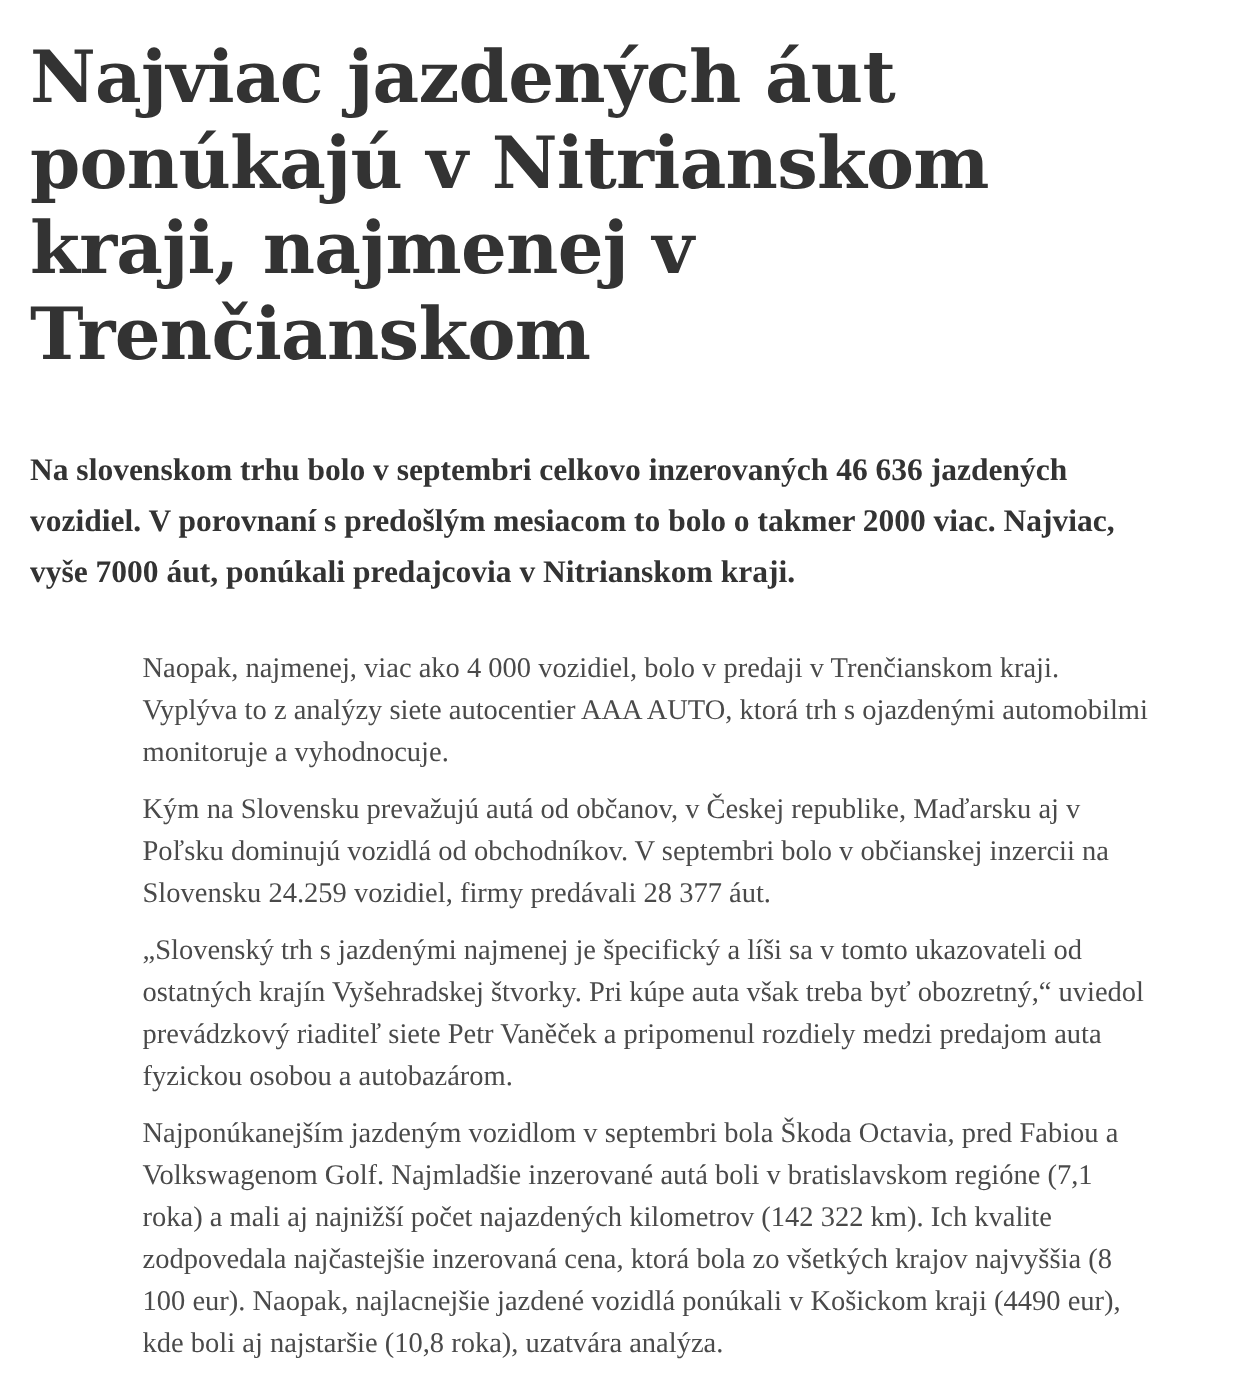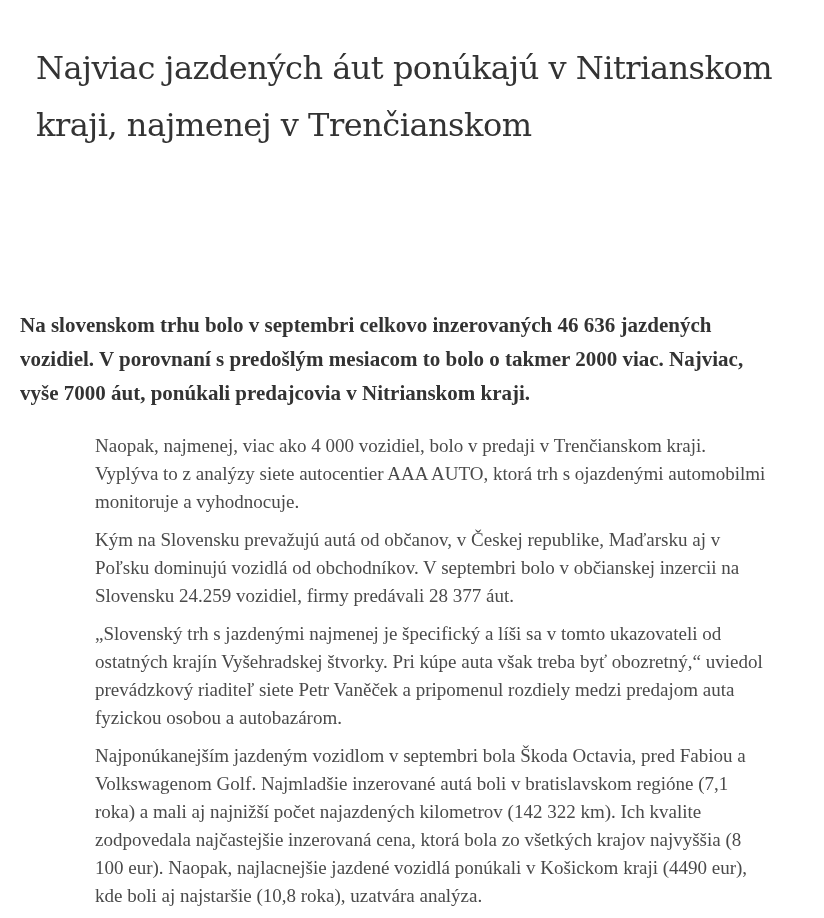--- a/index.html
+++ b/index.html
@@ -10,36 +10,36 @@
   }
   .page {
     position: relative;
     width: 824px;
     height: 918px;
     background: var(--page-bg, #ffffff);
     overflow: hidden;
     font-family: "Liberation Serif", serif;
   }
   .headline {
-    margin: 16px;
+    margin: 0;
     position: absolute;
     top: 24px;
     left: 20px;
     right: 20px;
     font-family: "DejaVu Serif", serif;
-    font-weight: 400;
-    font-size: 32px;
+    font-weight: 700;
+    font-size: 48px;
     line-height: 57px;
     letter-spacing: -0.5px;
     color: var(--headline-color, #333333);
   }
   .lead {
     margin: 0;
     position: absolute;
-    top: 308px;
+    top: 296px;
     left: 20px;
     width: 756px;
     font-family: "Liberation Serif", serif;
     font-weight: 700;
     font-size: 21px;
     line-height: 34px;
     color: var(--lead-color, #333333);
   }
   .article-body {
     position: absolute;

